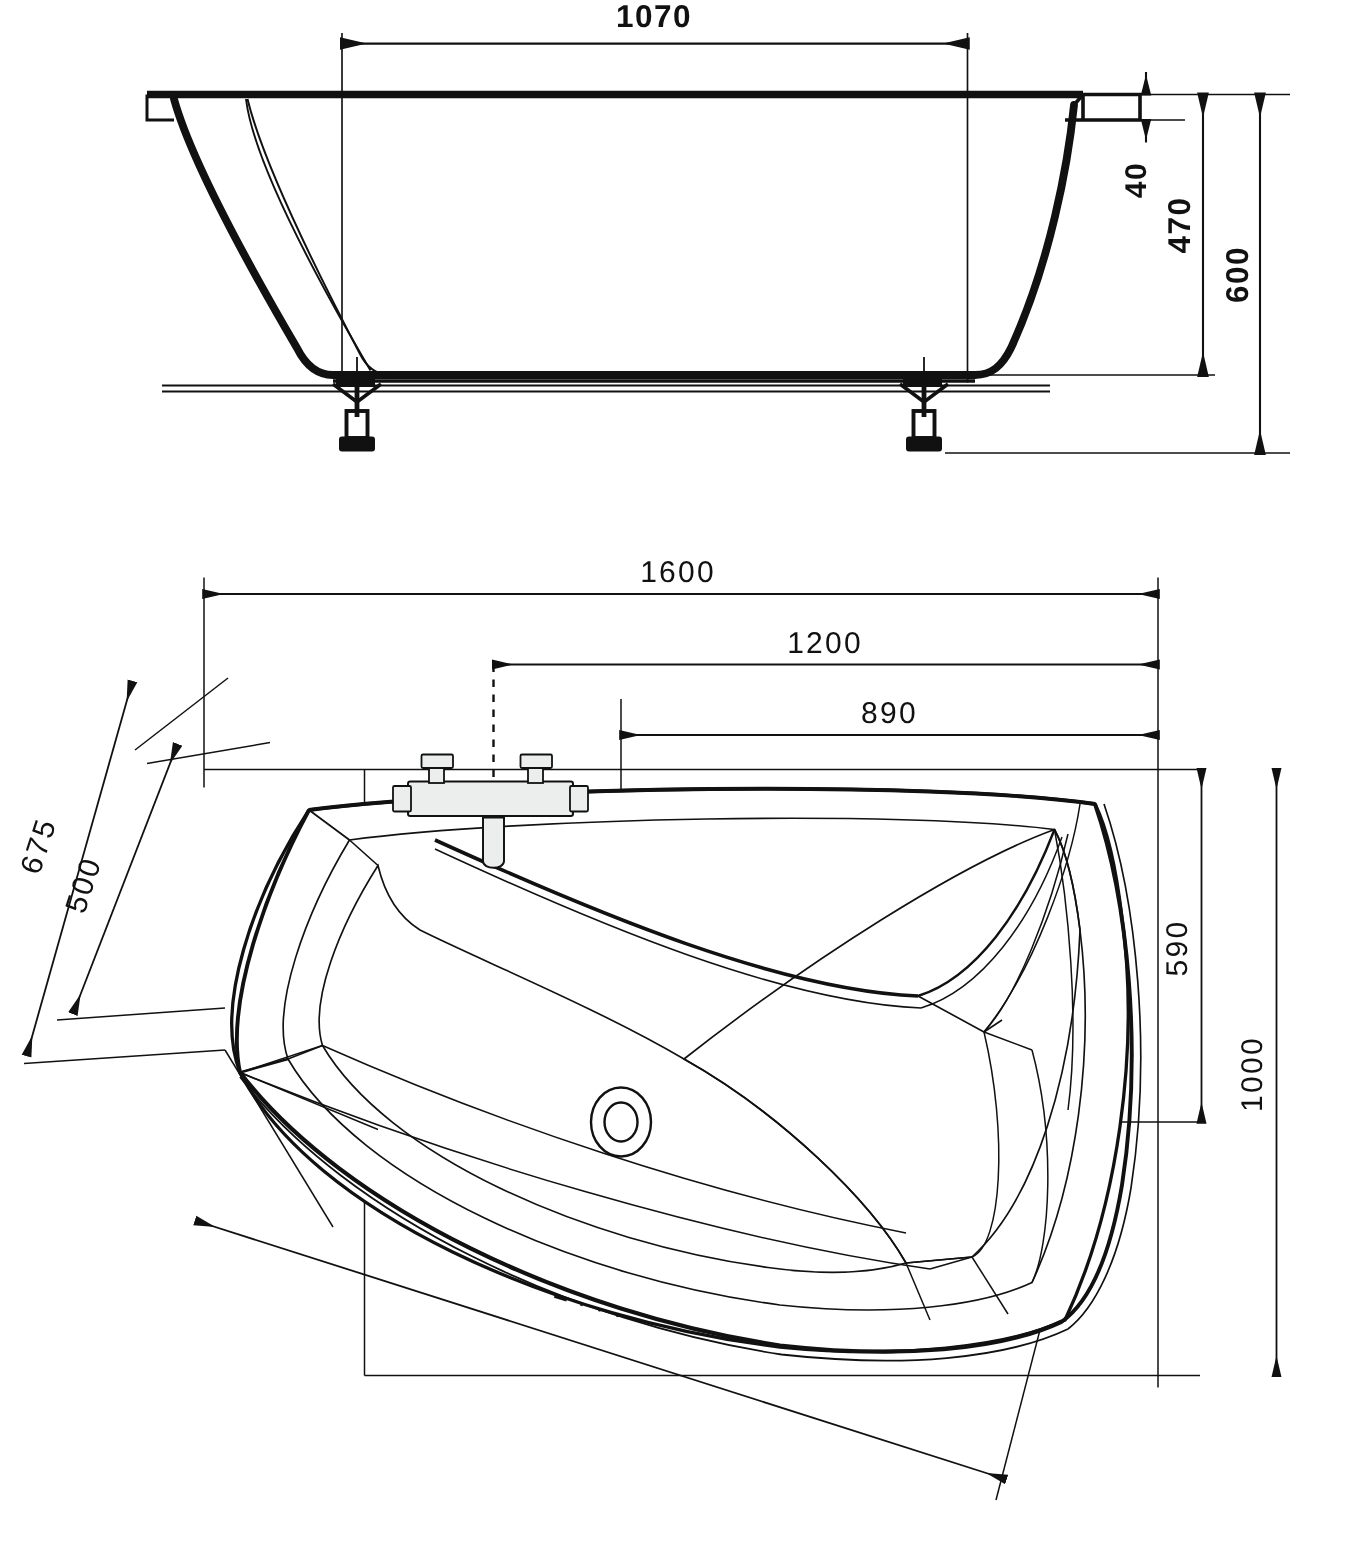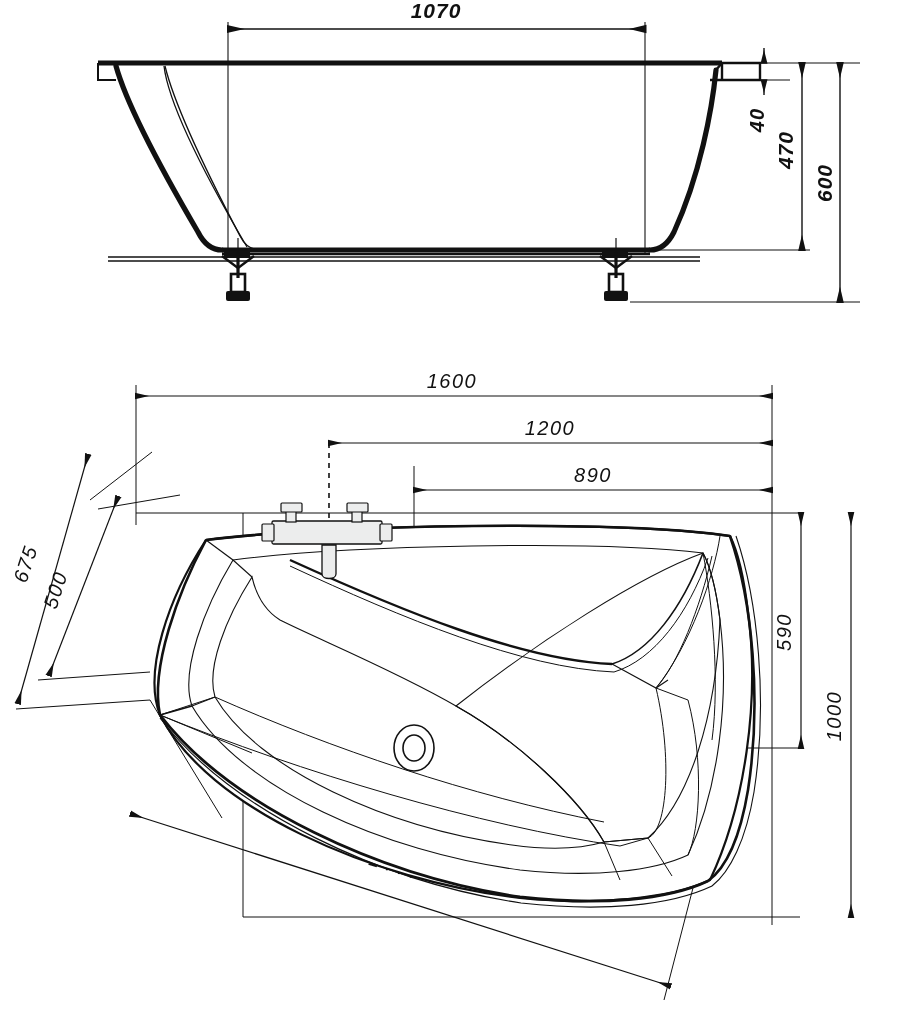--- a/index.html
+++ b/index.html
@@ -11,21 +11,20 @@
     width: 900px;
     height: 1034px;
     font-family: "Liberation Sans", sans-serif;
     overflow: hidden;
     position: relative;
   }
   #drawing-root {
     position: relative;
     width: 900px;
     height: 946px;
-    font-style: italic;
   }
   svg#tech-drawing {
     display: block;
     width: 900px;
     height: 1034px;
     background: #ffffff;
   }
   .dim-text {
     font-family: "Liberation Sans", sans-serif;
     font-weight: bold;

